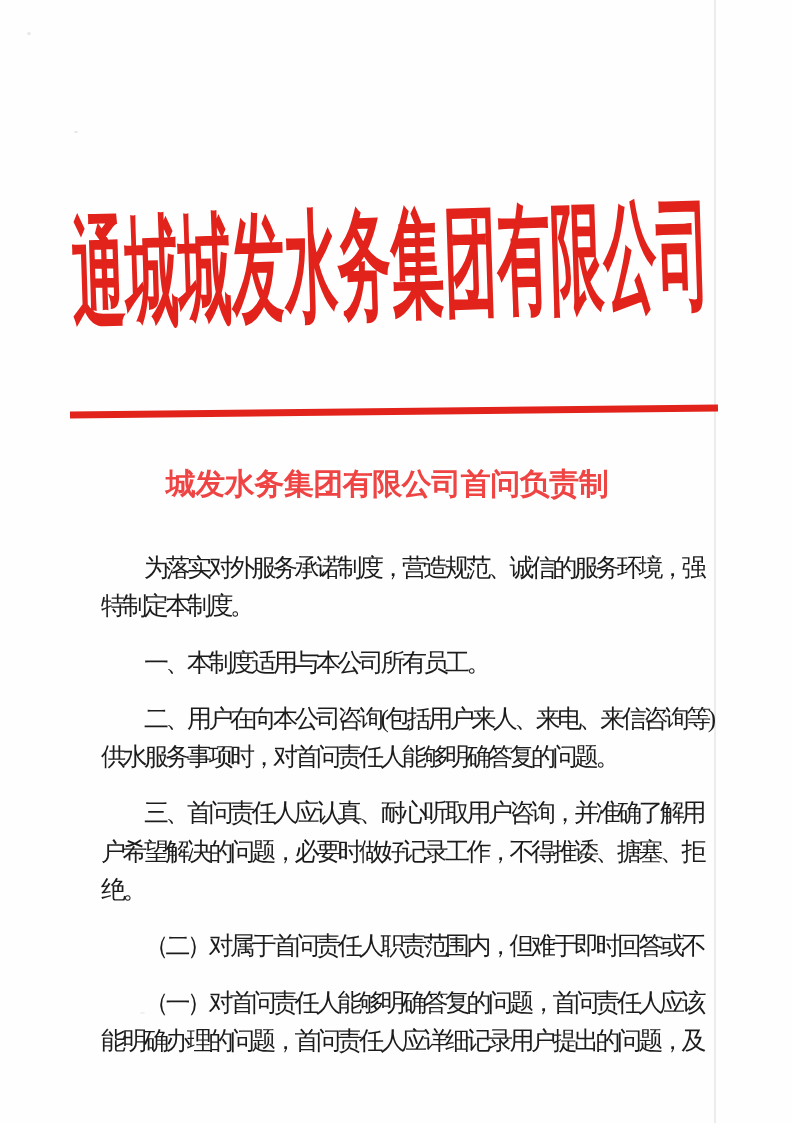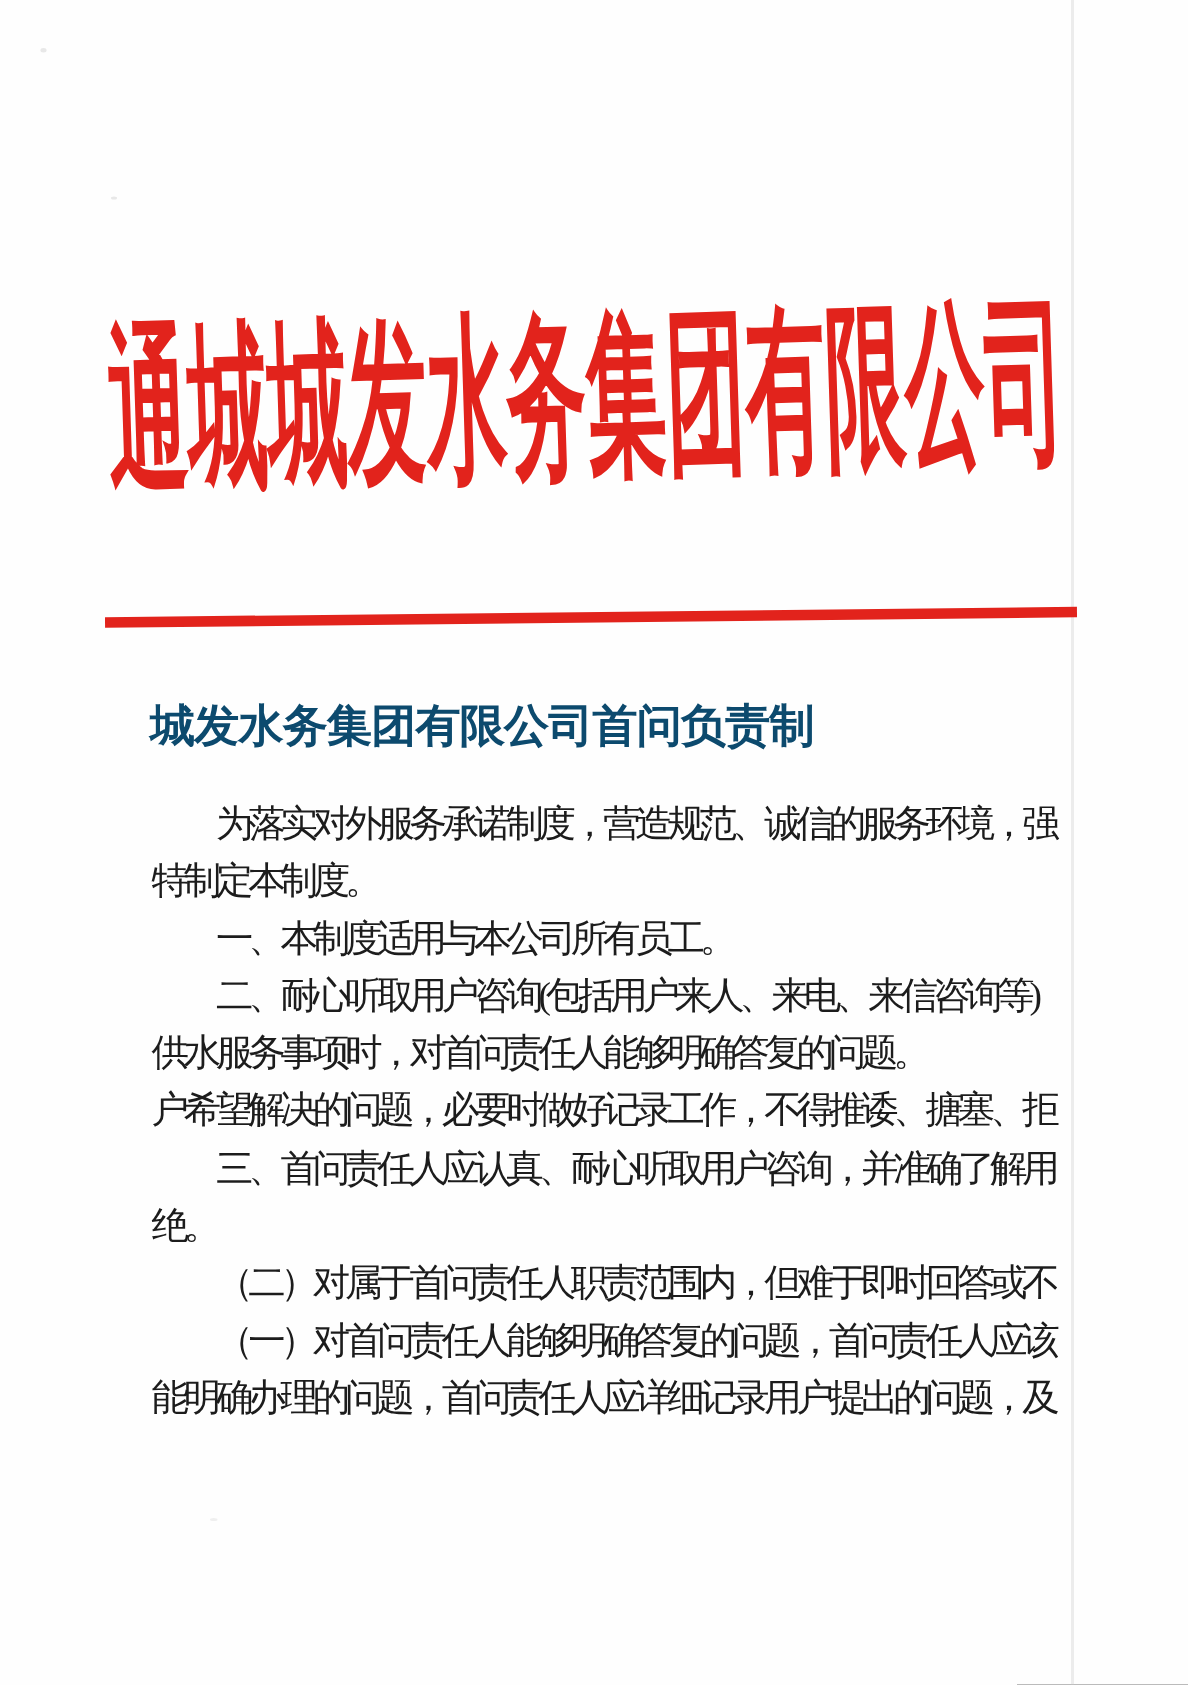--- a/index.html
+++ b/index.html
@@ -67,27 +67,27 @@
     top: 408px;
     width: 648px;
     height: 7px;
     background: #e2231c;
     transform: rotate(-0.62deg);
   }
 
   
   .doc-title {
     position: absolute;
-    left: 100px;
+    left: 84px;
     top: 464px;
     width: 606px;
-    text-align: left;
+    text-align: center;
     font-size: 30px;
     font-weight: bold;
-    color: #0c4a6e;
+    color: #ef4444;
     letter-spacing: -0.5px;
     white-space: nowrap;
   }
 
   
   .body-text {
     position: absolute;
     left: 101px;
     top: 531px;
     width: 620px;
@@ -95,20 +95,21 @@
     font-size: 25px;
     letter-spacing: -3.5px;
   }
   .body-line {
     height: 38.3px;
     line-height: 38.3px;
     white-space: nowrap;
   }
   .body-line.indent {
     text-indent: 43px;
+    margin-top: 18px;
   }
 </style>
 </head>
 <body>
 
 <div class="page">
 
   <div class="scan-line"></div>
   <div class="speck s1"></div>
   <div class="speck s2"></div>
@@ -119,23 +120,23 @@
   </div>
 
   <div class="red-rule"></div>
 
   <div class="doc-title">城发水务集团有限公司首问负责制</div>
 
   <div class="body-text">
     <div class="body-line indent">为落实对外服务承诺制度，营造规范、诚信的服务环境，强</div>
     <div class="body-line">特制定本制度。</div>
     <div class="body-line indent">一、本制度适用与本公司所有员工。</div>
-    <div class="body-line indent">二、耐心听取用户咨询(包括用户来人、来电、来信咨询等)</div>
+    <div class="body-line indent">二、用户在向本公司咨询(包括用户来人、来电、来信咨询等)</div>
     <div class="body-line">供水服务事项时，对首问责任人能够明确答复的问题。</div>
+    <div class="body-line indent">三、首问责任人应认真、耐心听取用户咨询，并准确了解用</div>
     <div class="body-line">户希望解决的问题，必要时做好记录工作，不得推诿、搪塞、拒</div>
-    <div class="body-line indent">三、首问责任人应认真、耐心听取用户咨询，并准确了解用</div>
     <div class="body-line">绝。</div>
     <div class="body-line indent">（二）对属于首问责任人职责范围内，但难于即时回答或不</div>
     <div class="body-line indent">（一）对首问责任人能够明确答复的问题，首问责任人应该</div>
     <div class="body-line">能明确办理的问题，首问责任人应详细记录用户提出的问题，及</div>
   </div>
 
 </div>
 
 </body></html>

